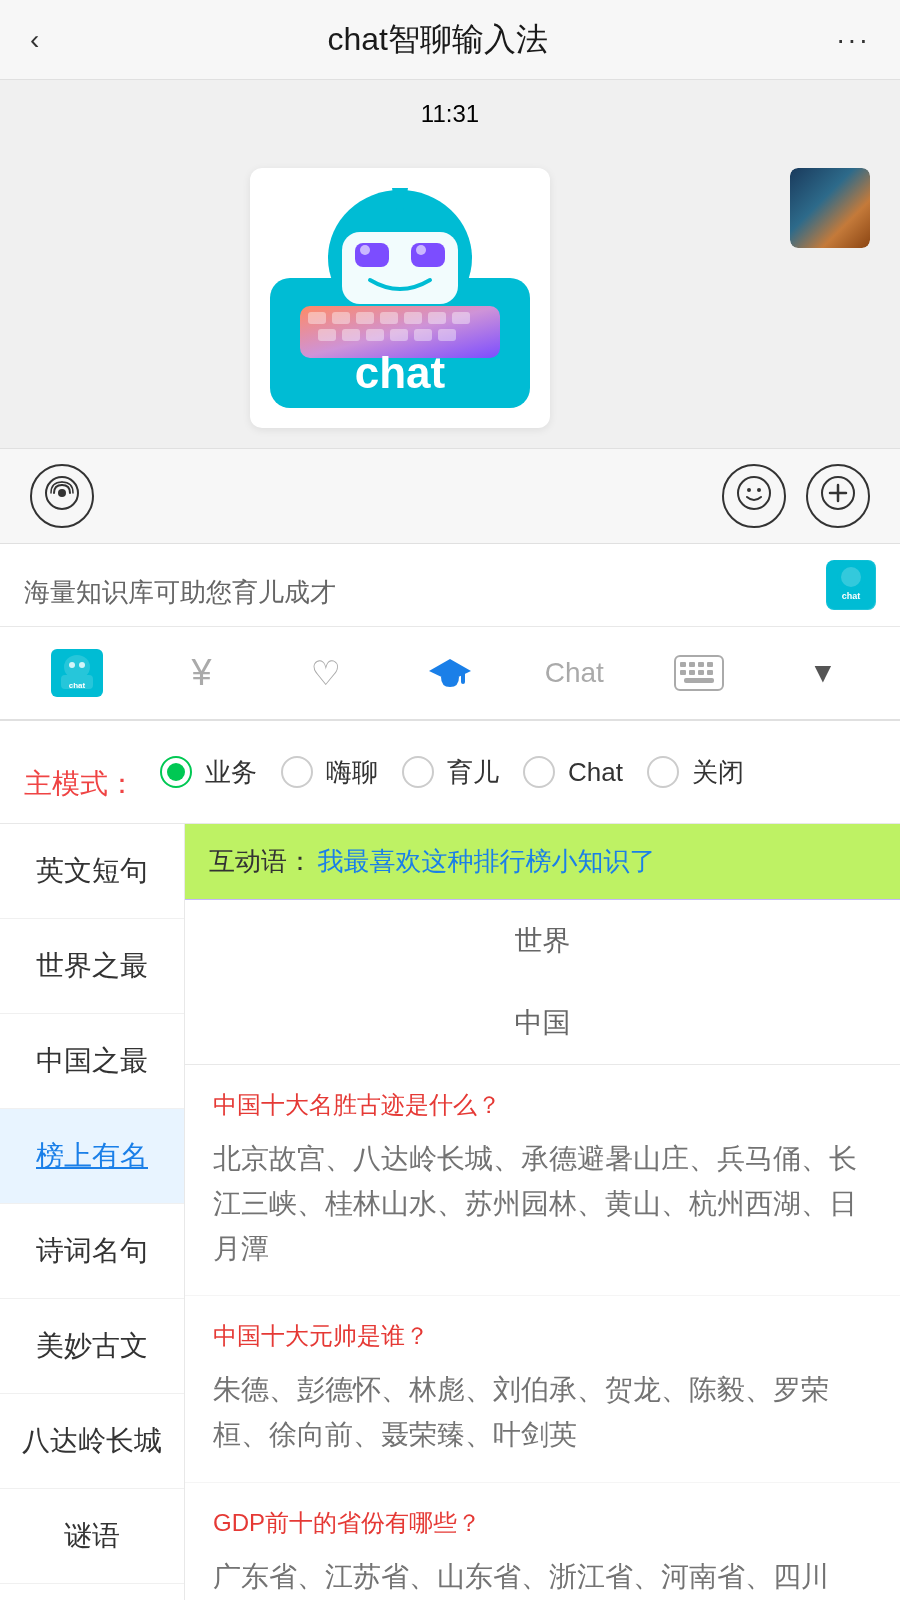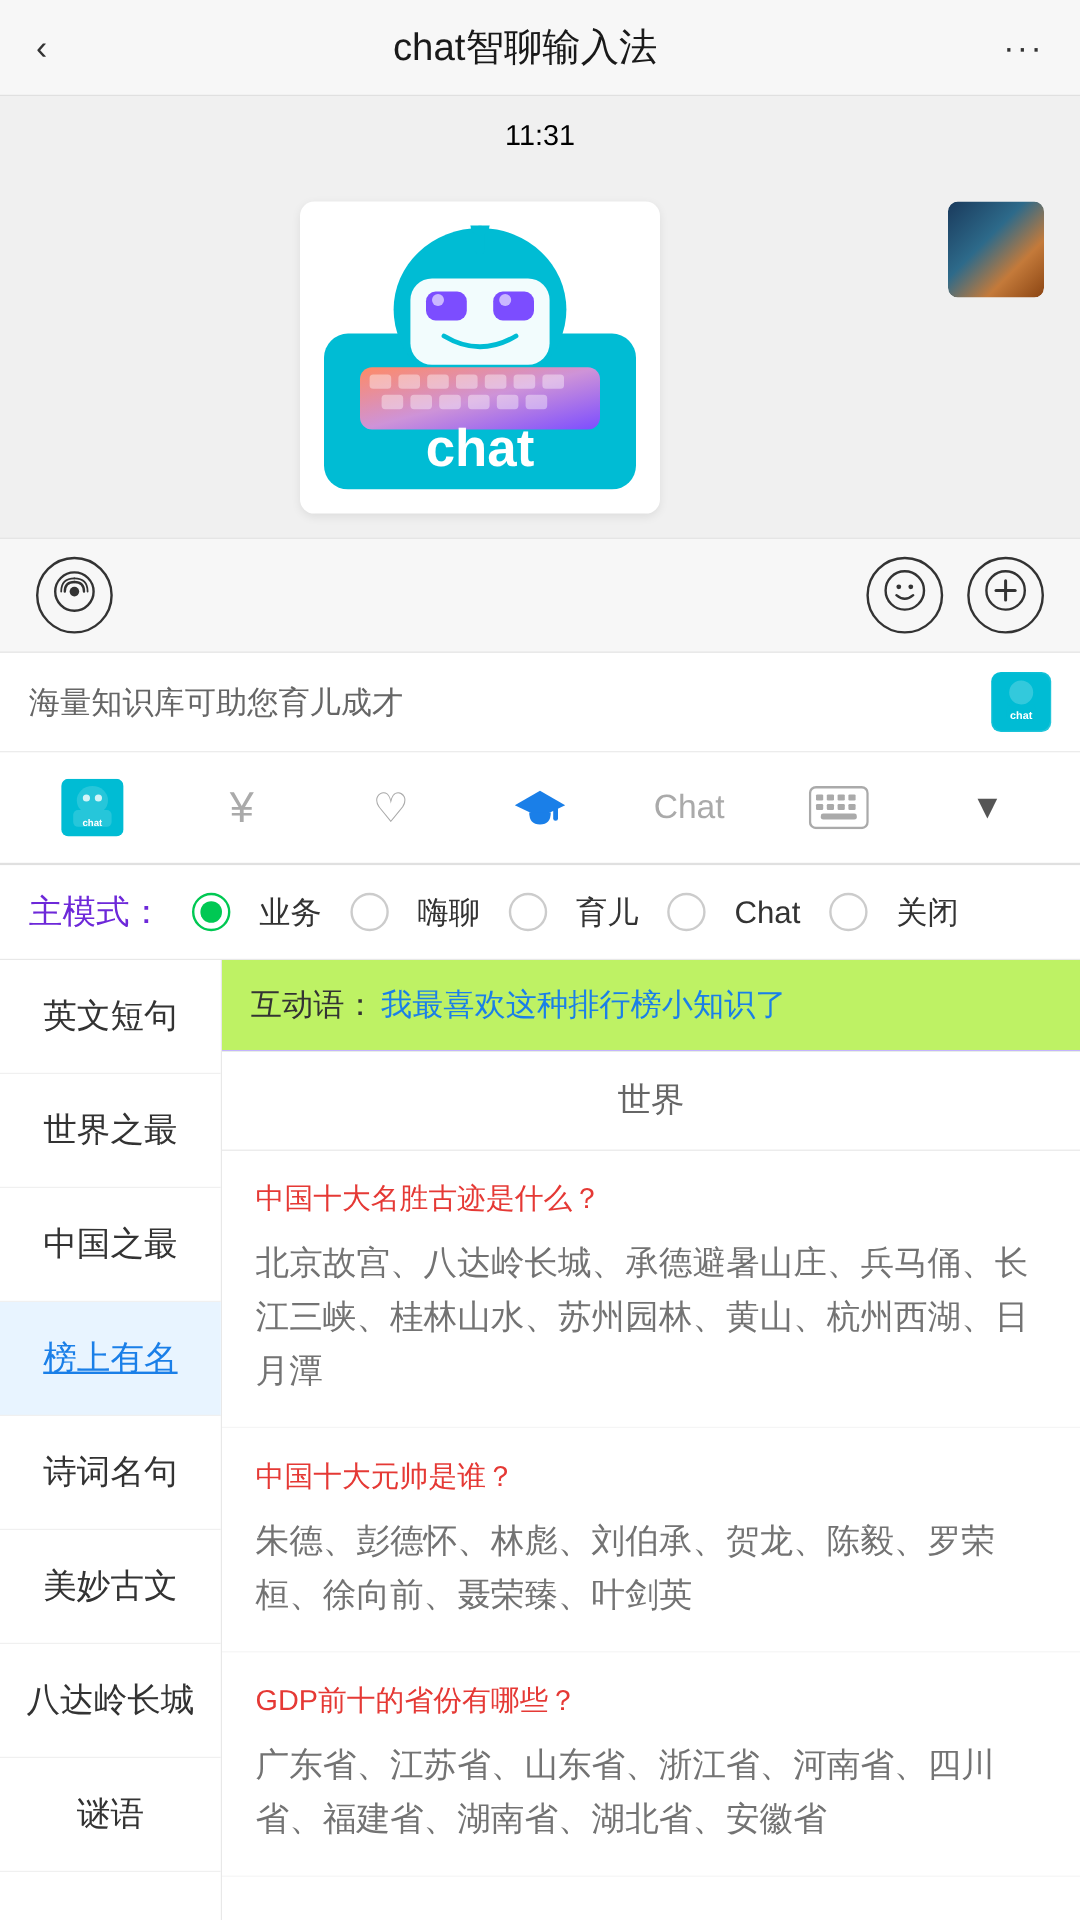--- a/index.html
+++ b/index.html
@@ -117,21 +117,21 @@
       cursor: pointer;
       background: transparent;
       flex-shrink: 0;
     }
 
     
     .banner {
       background: #fff;
       padding: 16px 24px;
       display: flex;
-      align-items: center;
+      align-items: flex-end;
       justify-content: space-between;
       border-bottom: 1px solid #e8e8e8;
     }
     .banner-text {
       font-size: 26px;
       color: #666;
     }
     .banner-logo {
       width: 50px;
       height: 50px;
@@ -169,27 +169,28 @@
       background: #fff;
       padding: 20px 24px;
       display: flex;
       align-items: center;
       gap: 24px;
       border-bottom: 1px solid #e8e8e8;
       flex-wrap: wrap;
     }
     .mode-label {
       font-size: 28px;
-      color: #6d28d9;
+      color: #ef4444;
       font-weight: 500;
+      margin-top: 24px;
     }
     .mode-option {
       display: flex;
       align-items: center;
-      gap: 24px;
+      gap: 13px;
       cursor: pointer;
     }
     .radio-outer {
       width: 32px;
       height: 32px;
       border-radius: 50%;
       border: 2px solid #ccc;
       display: flex;
       align-items: center;
       justify-content: center;
@@ -523,20 +524,21 @@
 
   <div class="main-content">
 
     <div class="interactive-header">
       <span class="interactive-label">互动语：</span>
       <span class="interactive-text">我最喜欢这种排行榜小知识了</span>
     </div>
 
     <div class="tab-row">
       <div class="tab-item">世界</div>
+      <div class="tab-item">中国</div>
     </div>
 
     <div class="qa-item">
       <div class="qa-question">中国十大名胜古迹是什么？</div>
       <div class="qa-answer">北京故宫、八达岭长城、承德避暑山庄、兵马俑、长江三峡、桂林山水、苏州园林、黄山、杭州西湖、日月潭</div>
     </div>
 
     <div class="qa-item">
       <div class="qa-question">中国十大元帅是谁？</div>
       <div class="qa-answer">朱德、彭德怀、林彪、刘伯承、贺龙、陈毅、罗荣桓、徐向前、聂荣臻、叶剑英</div>

